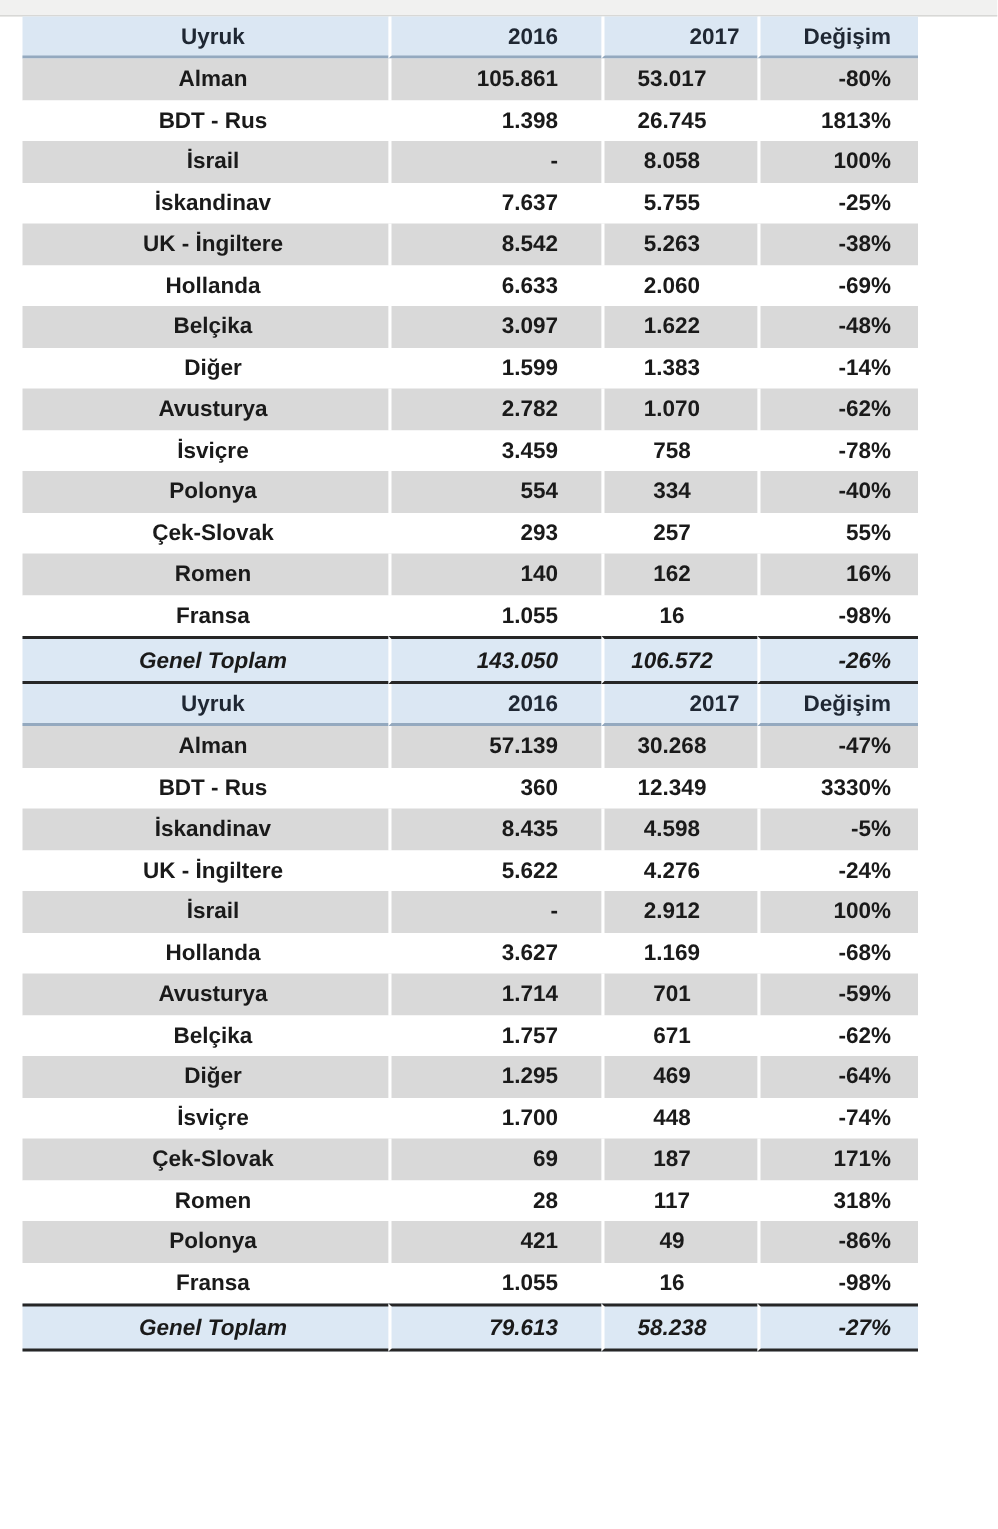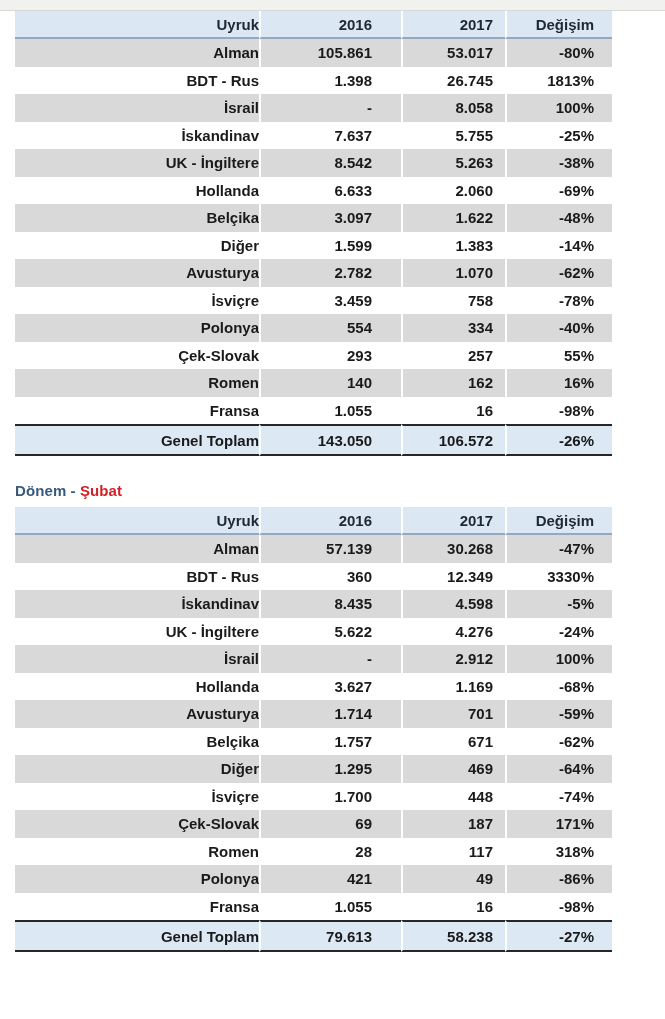--- a/index.html
+++ b/index.html
@@ -51,32 +51,33 @@
   
   td:not(:first-child),th:not(:first-child){border-left:2px solid #ffffff;}
   thead th{
     background:#dbe7f3;
     color:#1f2733;
     border-bottom:2px solid #94a9bf;
     height:26px;
     text-align:left;
   }
   thead th.c1,thead th.c2,thead th.c3{text-align:right;}
-  .c0{text-align:right;padding-left:10px;}
+  .c0{text-align:center;padding-left:10px;}
   .c1{text-align:right;padding-right:29px;}
-  .c2{text-align:right;padding-right:12px;}
+  .c2{text-align:center;padding-right:12px;}
   .c3{text-align:right;padding-right:18px;}
   thead th.c0{padding-left:10px;}
   tbody tr:nth-child(odd) td{background:#d9d9d9;}
   tbody tr:nth-child(even) td{background:#ffffff;}
   tfoot td{
     background:#dce8f4;
     border-top:2px solid #262626;
     border-bottom:2px solid #262626;
     height:28px;
+    font-style:italic;
   }
 </style>
 </head>
 <body>
 
 <div class="top-strip"></div>
 
 <div class="content">
 
 
@@ -184,24 +185,20 @@
     <tfoot>
       <tr>
         <td class="c0">Genel Toplam</td>
         <td class="c1">143.050</td>
         <td class="c2">106.572</td>
         <td class="c3">-26%</td>
       </tr>
     </tfoot>
   </table>
 
-  <div class="section-title">
-    <span class="title-prefix">Dönem -</span>
-    <span class="title-period">Şubat</span>
-  </div>
 
   <table class="data-table">
     <colgroup>
       <col class="col-uyruk">
         <col class="col-2016">
         <col class="col-2017">
         <col class="col-degisim">
     </colgroup>
     <thead>
       <tr>

